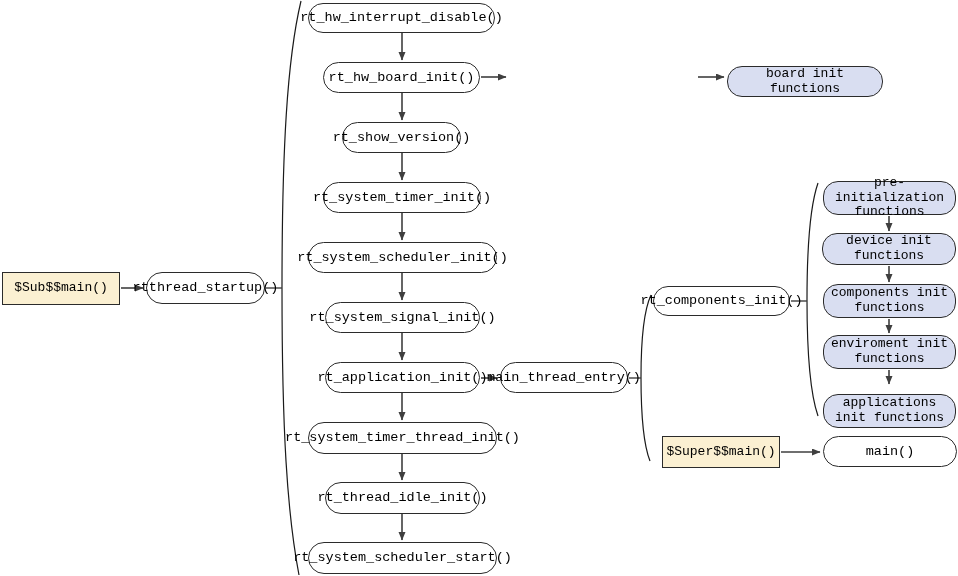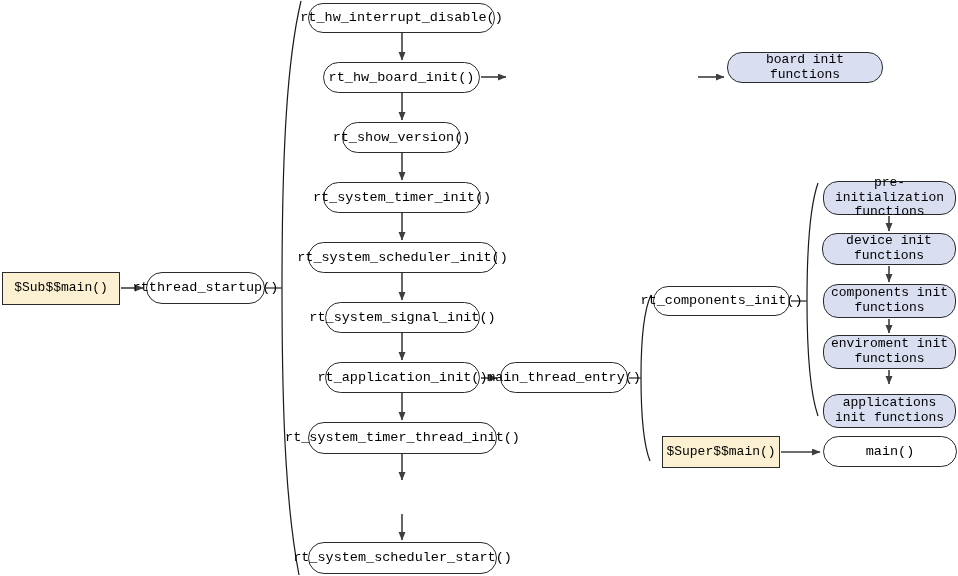--- a/index.html
+++ b/index.html
@@ -122,31 +122,34 @@
   </div>
   <div class="node pill" style="left:325px; top:362px; width:155px; height:31px">
     <span>rt_application_init()</span>
   </div>
   <div class="node pill" style="left:500px; top:362px; width:128px; height:31px">
     <span>main_thread_entry()</span>
   </div>
   <div class="node pill" style="left:308px; top:422px; width:189px; height:32px">
     <span>rt_system_timer_thread_init()</span>
   </div>
+  <div class="node pill" style="left:325px; top:482px; width:155px; height:32px">
+    <span>rt_thread_idle_init()</span>
+  </div>
   <div class="node pill" style="left:308px; top:542px; width:189px; height:32px">
     <span>rt_system_scheduler_start()</span>
   </div>
   <div class="node pill" style="left:653px; top:286px; width:137px; height:30px">
     <span>rt_components_init()</span>
   </div>
   <div class="node pill" style="left:823px; top:436px; width:134px; height:31px">
     <span>main()</span>
   </div>
 
-  <div class="node group" style="left:727px; top:52px; width:156px; height:31px">
+  <div class="node group" style="left:727px; top:66px; width:156px; height:31px">
     <span>board init functions</span>
   </div>
   <div class="node group" style="left:823px; top:181px; width:133px; height:34px">
     <span>pre-initialization functions</span>
   </div>
   <div class="node group" style="left:822px; top:233px; width:134px; height:32px">
     <span>device init functions</span>
   </div>
   <div class="node group" style="left:823px; top:284px; width:133px; height:34px">
     <span>components init functions</span>

